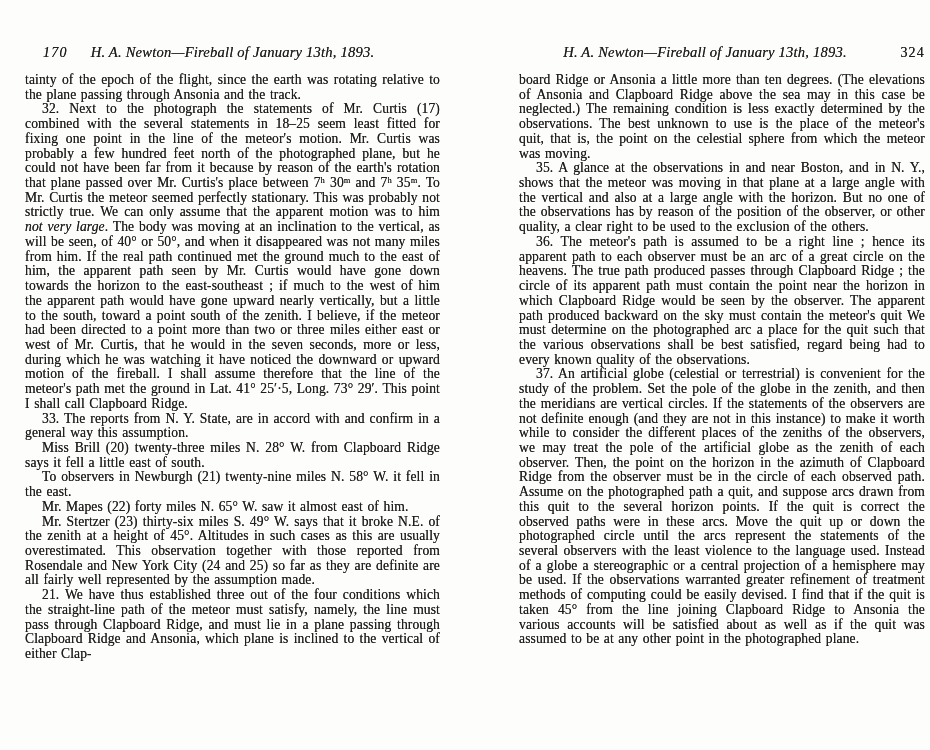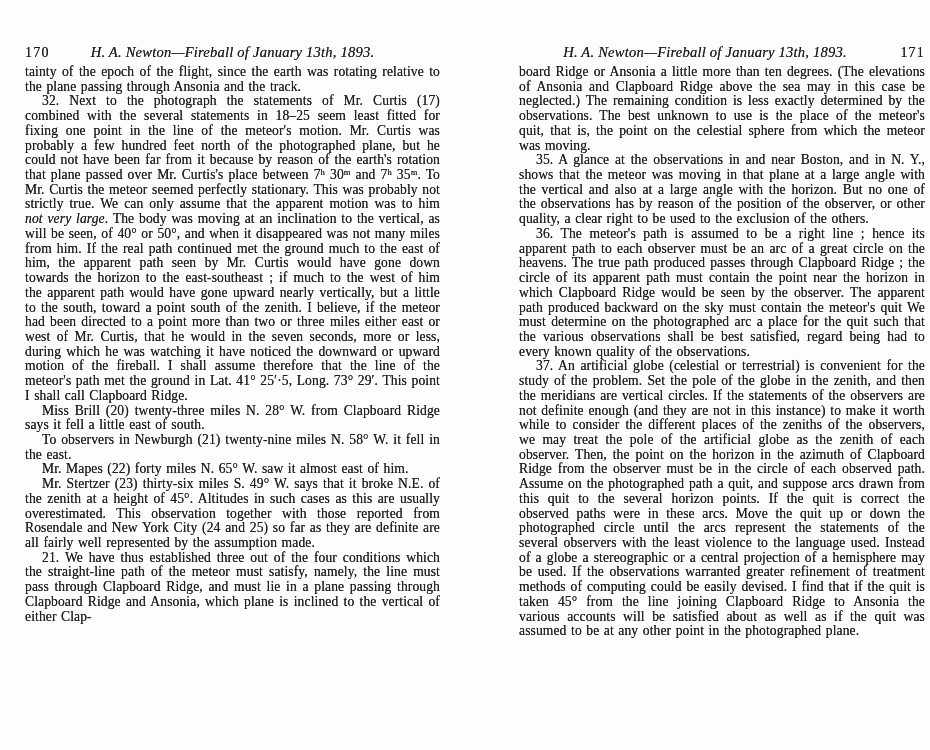--- a/index.html
+++ b/index.html
@@ -25,34 +25,34 @@
     height: 19px;
     font-size: 14.6px;
   }
   .pgnum {
     position: absolute; top: 1px;
     font-style: normal;
     letter-spacing: 1.2px;
     font-size: 14px;
     text-shadow: 0 0 0.4px rgba(33,31,29,0.9);
   }
-  .page.left  .pgnum { left: 0; }
+  .page.left  .pgnum { left: 18px; font-style: italic; }
   .page.right .pgnum { right: 0; }
   .runtitle {
     text-align: center;
     font-style: italic;
     letter-spacing: 0.2px;
     text-shadow: 0 0 0.4px rgba(33,31,29,0.85);
     white-space: nowrap;
     margin-top: 44px;
   }
   .page.right .runtitle { padding-right: 34px; }
 
   .bodytext {
-    margin-top: 2px;
+    margin-top: 10px;
     font-size: 13.6px;
     line-height: 14.72px;
     text-align: justify;
     word-spacing: 1px;
     letter-spacing: 0.1px;
     text-shadow: 0 0 0.45px rgba(33,31,29,0.85);
   }
   .bodytext p { margin: 0; }
   .bodytext p.indent { text-indent: 17px; }
   .it { font-style: italic; }
@@ -63,31 +63,32 @@
 <div class="sheet">
 
   <section class="page left">
     <header class="pagehead">
       <span class="pgnum">170</span>
       <div class="runtitle">H. A. Newton—Fireball of January 13th, 1893.</div>
     </header>
     <div class="bodytext">
       <p><span>tainty of the epoch of the flight, since the earth was rotating relative to the plane passing through Ansonia and the track.</span></p>
       <p class="indent"><span>32. Next to the photograph the statements of Mr. Curtis (17) combined with the several statements in 18–25 seem least fitted for fixing one point in the line of the meteor's motion. Mr. Curtis was probably a few hundred feet north of the photographed plane, but he could not have been far from it because by reason of the earth's rotation that plane passed over Mr. Curtis's place between 7ʰ 30ᵐ and 7ʰ 35ᵐ. To Mr. Curtis the meteor seemed perfectly stationary. This was probably not strictly true. We can only assume that the apparent motion was to him </span><em class="it">not very large</em><span>. The body was moving at an inclination to the vertical, as will be seen, of 40° or 50°, and when it disappeared was not many miles from him. If the real path continued met the ground much to the east of him, the apparent path seen by Mr. Curtis would have gone down towards the horizon to the east-southeast ; if much to the west of him the apparent path would have gone upward nearly vertically, but a little to the south, toward a point south of the zenith. I believe, if the meteor had been directed to a point more than two or three miles either east or west of Mr. Curtis, that he would in the seven seconds, more or less, during which he was watching it have noticed the downward or upward motion of the fireball. I shall assume therefore that the line of the meteor's path met the ground in Lat. 41° 25′·5, Long. 73° 29′. This point I shall call Clapboard Ridge.</span></p>
+      <p class="indent"><span>33. The reports from N. Y. State, are in accord with and confirm in a general way this assumption.</span></p>
       <p class="indent"><span>Miss Brill (20) twenty-three miles N. 28° W. from Clapboard Ridge says it fell a little east of south.</span></p>
       <p class="indent"><span>To observers in Newburgh (21) twenty-nine miles N. 58° W. it fell in the east.</span></p>
       <p class="indent"><span>Mr. Mapes (22) forty miles N. 65° W. saw it almost east of him.</span></p>
       <p class="indent"><span>Mr. Stertzer (23) thirty-six miles S. 49° W. says that it broke N.E. of the zenith at a height of 45°. Altitudes in such cases as this are usually overestimated. This observation together with those reported from Rosendale and New York City (24 and 25) so far as they are definite are all fairly well represented by the assumption made.</span></p>
       <p class="indent"><span>21. We have thus established three out of the four conditions which the straight-line path of the meteor must satisfy, namely, the line must pass through Clapboard Ridge, and must lie in a plane passing through Clapboard Ridge and Ansonia, which plane is inclined to the vertical of either Clap-</span></p>
     </div>
   </section>
 
   <section class="page right">
     <header class="pagehead">
-      <span class="pgnum">171</span>
+      <span class="pgnum">324</span>
       <div class="runtitle">H. A. Newton—Fireball of January 13th, 1893.</div>
     </header>
     <div class="bodytext">
       <p><span>board Ridge or Ansonia a little more than ten degrees. (The elevations of Ansonia and Clapboard Ridge above the sea may in this case be neglected.) The remaining condition is less exactly determined by the observations. The best unknown to use is the place of the meteor's quit, that is, the point on the celestial sphere from which the meteor was moving.</span></p>
       <p class="indent"><span>35. A glance at the observations in and near Boston, and in N. Y., shows that the meteor was moving in that plane at a large angle with the vertical and also at a large angle with the horizon. But no one of the observations has by reason of the position of the observer, or other quality, a clear right to be used to the exclusion of the others.</span></p>
       <p class="indent"><span>36. The meteor's path is assumed to be a right line ; hence its apparent path to each observer must be an arc of a great circle on the heavens. The true path produced passes through Clapboard Ridge ; the circle of its apparent path must contain the point near the horizon in which Clapboard Ridge would be seen by the observer. The apparent path produced backward on the sky must contain the meteor's quit We must determine on the photographed arc a place for the quit such that the various observations shall be best satisfied, regard being had to every known quality of the observations.</span></p>
       <p class="indent"><span>37. An artificial globe (celestial or terrestrial) is convenient for the study of the problem. Set the pole of the globe in the zenith, and then the meridians are vertical circles. If the statements of the observers are not definite enough (and they are not in this instance) to make it worth while to consider the different places of the zeniths of the observers, we may treat the pole of the artificial globe as the zenith of each observer. Then, the point on the horizon in the azimuth of Clapboard Ridge from the observer must be in the circle of each observed path. Assume on the photographed path a quit, and suppose arcs drawn from this quit to the several horizon points. If the quit is correct the observed paths were in these arcs. Move the quit up or down the photographed circle until the arcs represent the statements of the several observers with the least violence to the language used. Instead of a globe a stereographic or a central projection of a hemisphere may be used. If the observations warranted greater refinement of treatment methods of computing could be easily devised. I find that if the quit is taken 45° from the line joining Clapboard Ridge to Ansonia the various accounts will be satisfied about as well as if the quit was assumed to be at any other point in the photographed plane.</span></p>
     </div>
   </section>
 

